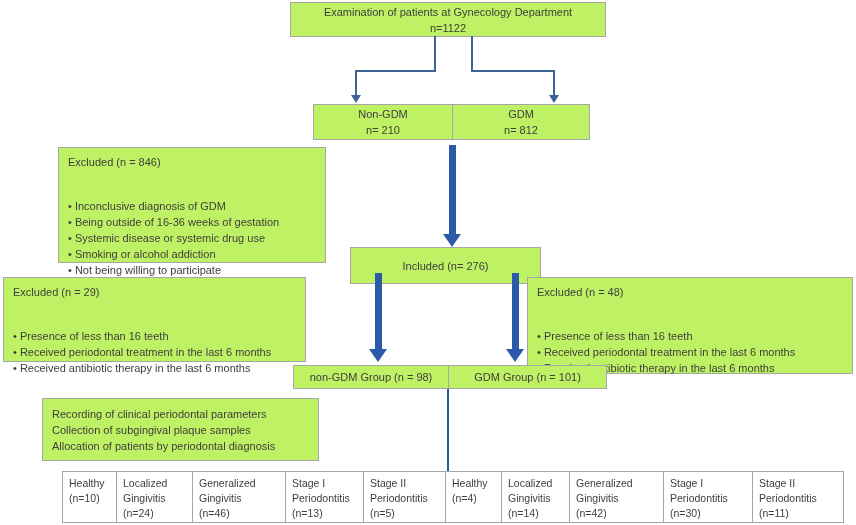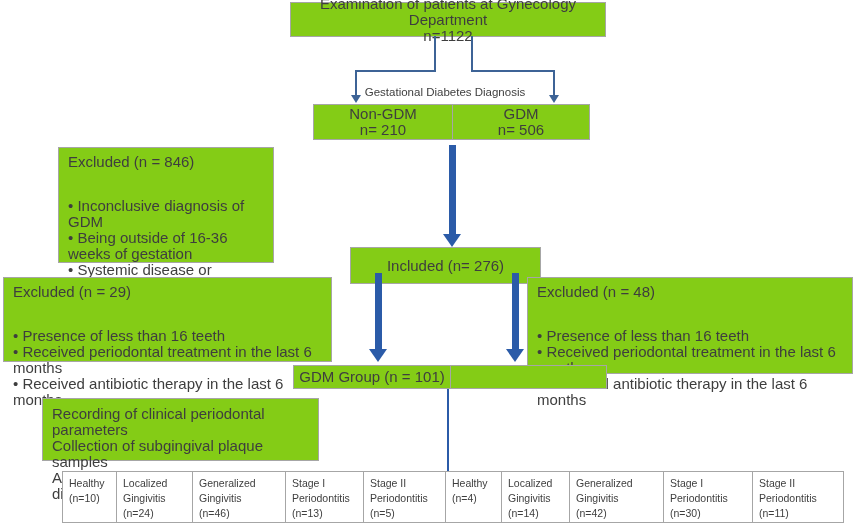--- a/index.html
+++ b/index.html
@@ -8,21 +8,21 @@
     --box-border:#a6a6a6;
     --text:#3e3e3e;
   }
   html,body{margin:0;padding:0;background:#ffffff;}
   #stage{
     position:relative;width:856px;height:525px;background:#ffffff;overflow:hidden;
     font-family:"Liberation Sans", sans-serif;color:var(--text);
   }
   .box{
     position:absolute;box-sizing:border-box;border:1px solid var(--box-border);
-    background:#84cc16;font-size:15px;line-height:16px;
+    background:#bef264;font-size:11px;line-height:16px;
   }
   .center{display:flex;align-items:center;justify-content:center;text-align:center;}
   .pre{white-space:pre-line;}
   .split{display:flex;padding:0;}
   .split > .cell{flex:0 0 auto;box-sizing:border-box;display:flex;align-items:center;justify-content:center;text-align:center;height:100%;}
   .split > .cell:first-child{border-right:1px solid var(--box-border);}
   .label{position:absolute;font-size:11.5px;line-height:14px;text-align:center;}
   .vline,.hline{position:absolute;background:var(--thin-line);}
   .thin-head{position:absolute;width:0;height:0;border-left:5px solid transparent;border-right:5px solid transparent;border-top:8px solid var(--thin-line);}
   .thick-body{position:absolute;background:var(--thick-arrow);}
@@ -46,63 +46,63 @@
 
   <div class="vline" style="left:434px;top:36px;width:2px;height:35px;"></div>
   <div class="vline" style="left:471px;top:36px;width:2px;height:35px;"></div>
   <div class="hline" style="left:355px;top:70px;width:81px;height:2px;"></div>
   <div class="hline" style="left:471px;top:70px;width:84px;height:2px;"></div>
   <div class="vline" style="left:355px;top:70px;width:2px;height:26px;"></div>
   <div class="vline" style="left:553px;top:70px;width:2px;height:26px;"></div>
   <div class="thin-head" style="left:351px;top:95px;"></div>
   <div class="thin-head" style="left:549px;top:95px;"></div>
 
-  <div class="label" style="left:330px;top:85px;width:230px;">Gestational Diabetes Diagnosis</div>
 
   <div class="box split" style="left:313px;top:104px;width:277px;height:36px;">
     <div class="cell pre" style="width:139px;">Non-GDM
 n= 210</div>
     <div class="cell pre" style="width:136px;">GDM
-n= 506</div>
+n= 812</div>
   </div>
 
   <div class="thick-body" style="left:449px;top:145px;width:7px;height:90px;"></div>
   <div class="thick-head" style="left:443px;top:234px;"></div>
 
-  <div class="box bullet-box" style="left:58px;top:147px;width:216px;height:116px;">
+  <div class="box bullet-box" style="left:58px;top:147px;width:268px;height:116px;">
     <div>Excluded (n = 846)</div>
     <div class="items pre">• Inconclusive diagnosis of GDM
 • Being outside of 16-36 weeks of gestation
 • Systemic disease or systemic drug use
 • Smoking or alcohol addiction
 • Not being willing to participate</div>
   </div>
 
   <div class="box center" style="left:350px;top:247px;width:191px;height:37px;">Included (n= 276)</div>
 
-  <div class="box bullet-box" style="left:3px;top:277px;width:329px;height:85px;">
+  <div class="box bullet-box" style="left:3px;top:277px;width:303px;height:85px;">
     <div>Excluded (n = 29)</div>
     <div class="items pre">• Presence of less than 16 teeth
 • Received periodontal treatment in the last 6 months
 • Received antibiotic therapy in the last 6 months</div>
   </div>
 
   <div class="box bullet-box" style="left:527px;top:277px;width:326px;height:97px;">
     <div>Excluded (n = 48)</div>
     <div class="items pre">• Presence of less than 16 teeth
 • Received periodontal treatment in the last 6 months
 • Received antibiotic therapy in the last 6 months</div>
   </div>
 
   <div class="thick-body" style="left:375px;top:273px;width:7px;height:77px;"></div>
   <div class="thick-head" style="left:369px;top:349px;"></div>
   <div class="thick-body" style="left:512px;top:273px;width:7px;height:77px;"></div>
   <div class="thick-head" style="left:506px;top:349px;"></div>
 
   <div class="box split" style="left:293px;top:365px;width:314px;height:24px;">
+    <div class="cell" style="width:155px;">non-GDM Group (n = 98)</div>
     <div class="cell" style="width:157px;">GDM Group (n = 101)</div>
   </div>
 
   <div style="position:absolute;left:447px;top:389px;width:2px;height:82px;background:var(--thick-arrow);"></div>
 
   <div class="box pre" style="left:42px;top:398px;width:277px;height:63px;padding:7px 8px 0 9px;">Recording of clinical periodontal parameters
 Collection of subgingival plaque samples
 Allocation of patients by periodontal diagnosis</div>
 
   <div class="outcome-row">

